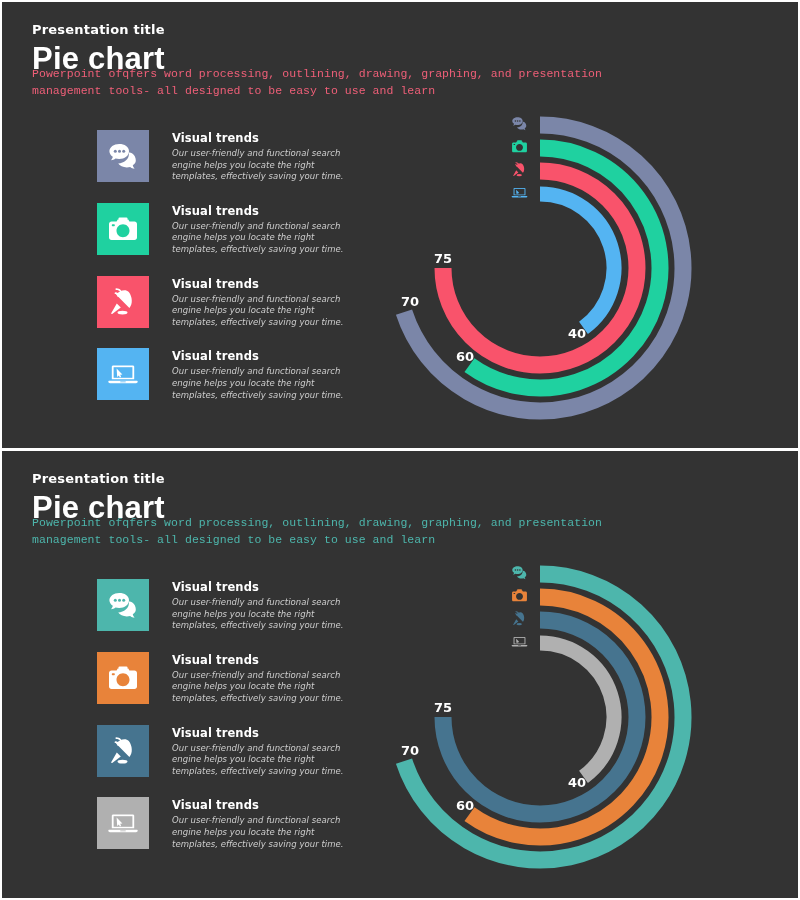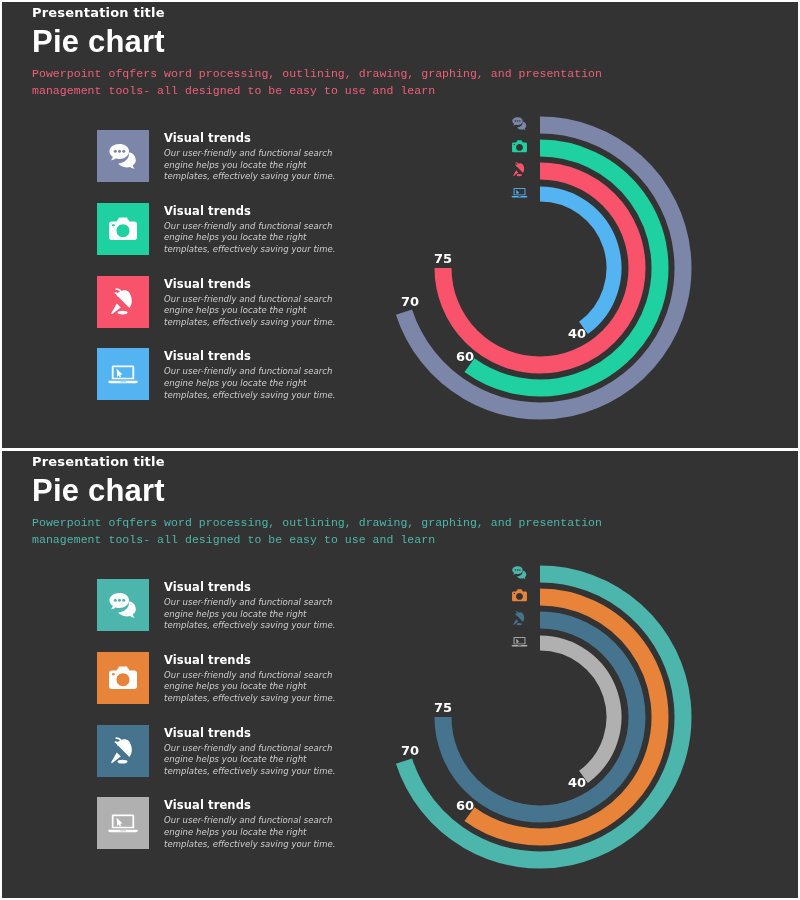--- a/index.html
+++ b/index.html
@@ -14,21 +14,21 @@
     position:relative;
     width:800px;
     height:450px;
     box-sizing:border-box;
     background:#333333;
     border:2px solid #ffffff;
     overflow:hidden;
   }
   .slide + .slide{border-top:1px solid #ffffff;}
 
-  .hdr{position:absolute;left:30px;top:3px;}
+  .hdr{position:absolute;left:30px;top:20px;}
   .kicker{
     font-family:"DejaVu Sans", sans-serif;
     font-weight:bold;
     font-size:13px;
     color:#ffffff;
     letter-spacing:.2px;
     line-height:16px;
   }
   .title{
     font-family:Liberation Sans, sans-serif;
@@ -45,21 +45,21 @@
     top:63px;
     width:618px;
     font-size:11.5px;
     line-height:17px;
     letter-spacing:.05px;
     font-family:Liberation Mono, monospace;
   }
 
   
   .features{position:absolute;left:95px;top:128px;width:250px;}
-  .feat{display:flex;align-items:flex-start;margin-bottom:20px;}
+  .feat{display:flex;align-items:flex-start;margin-bottom:20px;gap:8px;}
   .tile{
     width:52px;height:52px;
     flex:0 0 52px;
     display:flex;align-items:center;justify-content:center;
   }
   .tile svg{width:32px;height:32px;display:block;}
   .feat-text{margin-left:15px;padding-top:1px;}
   .feat-title{
     font-weight:bold;font-size:11.5px;color:#ffffff;line-height:14px;letter-spacing:.1px;
   }

